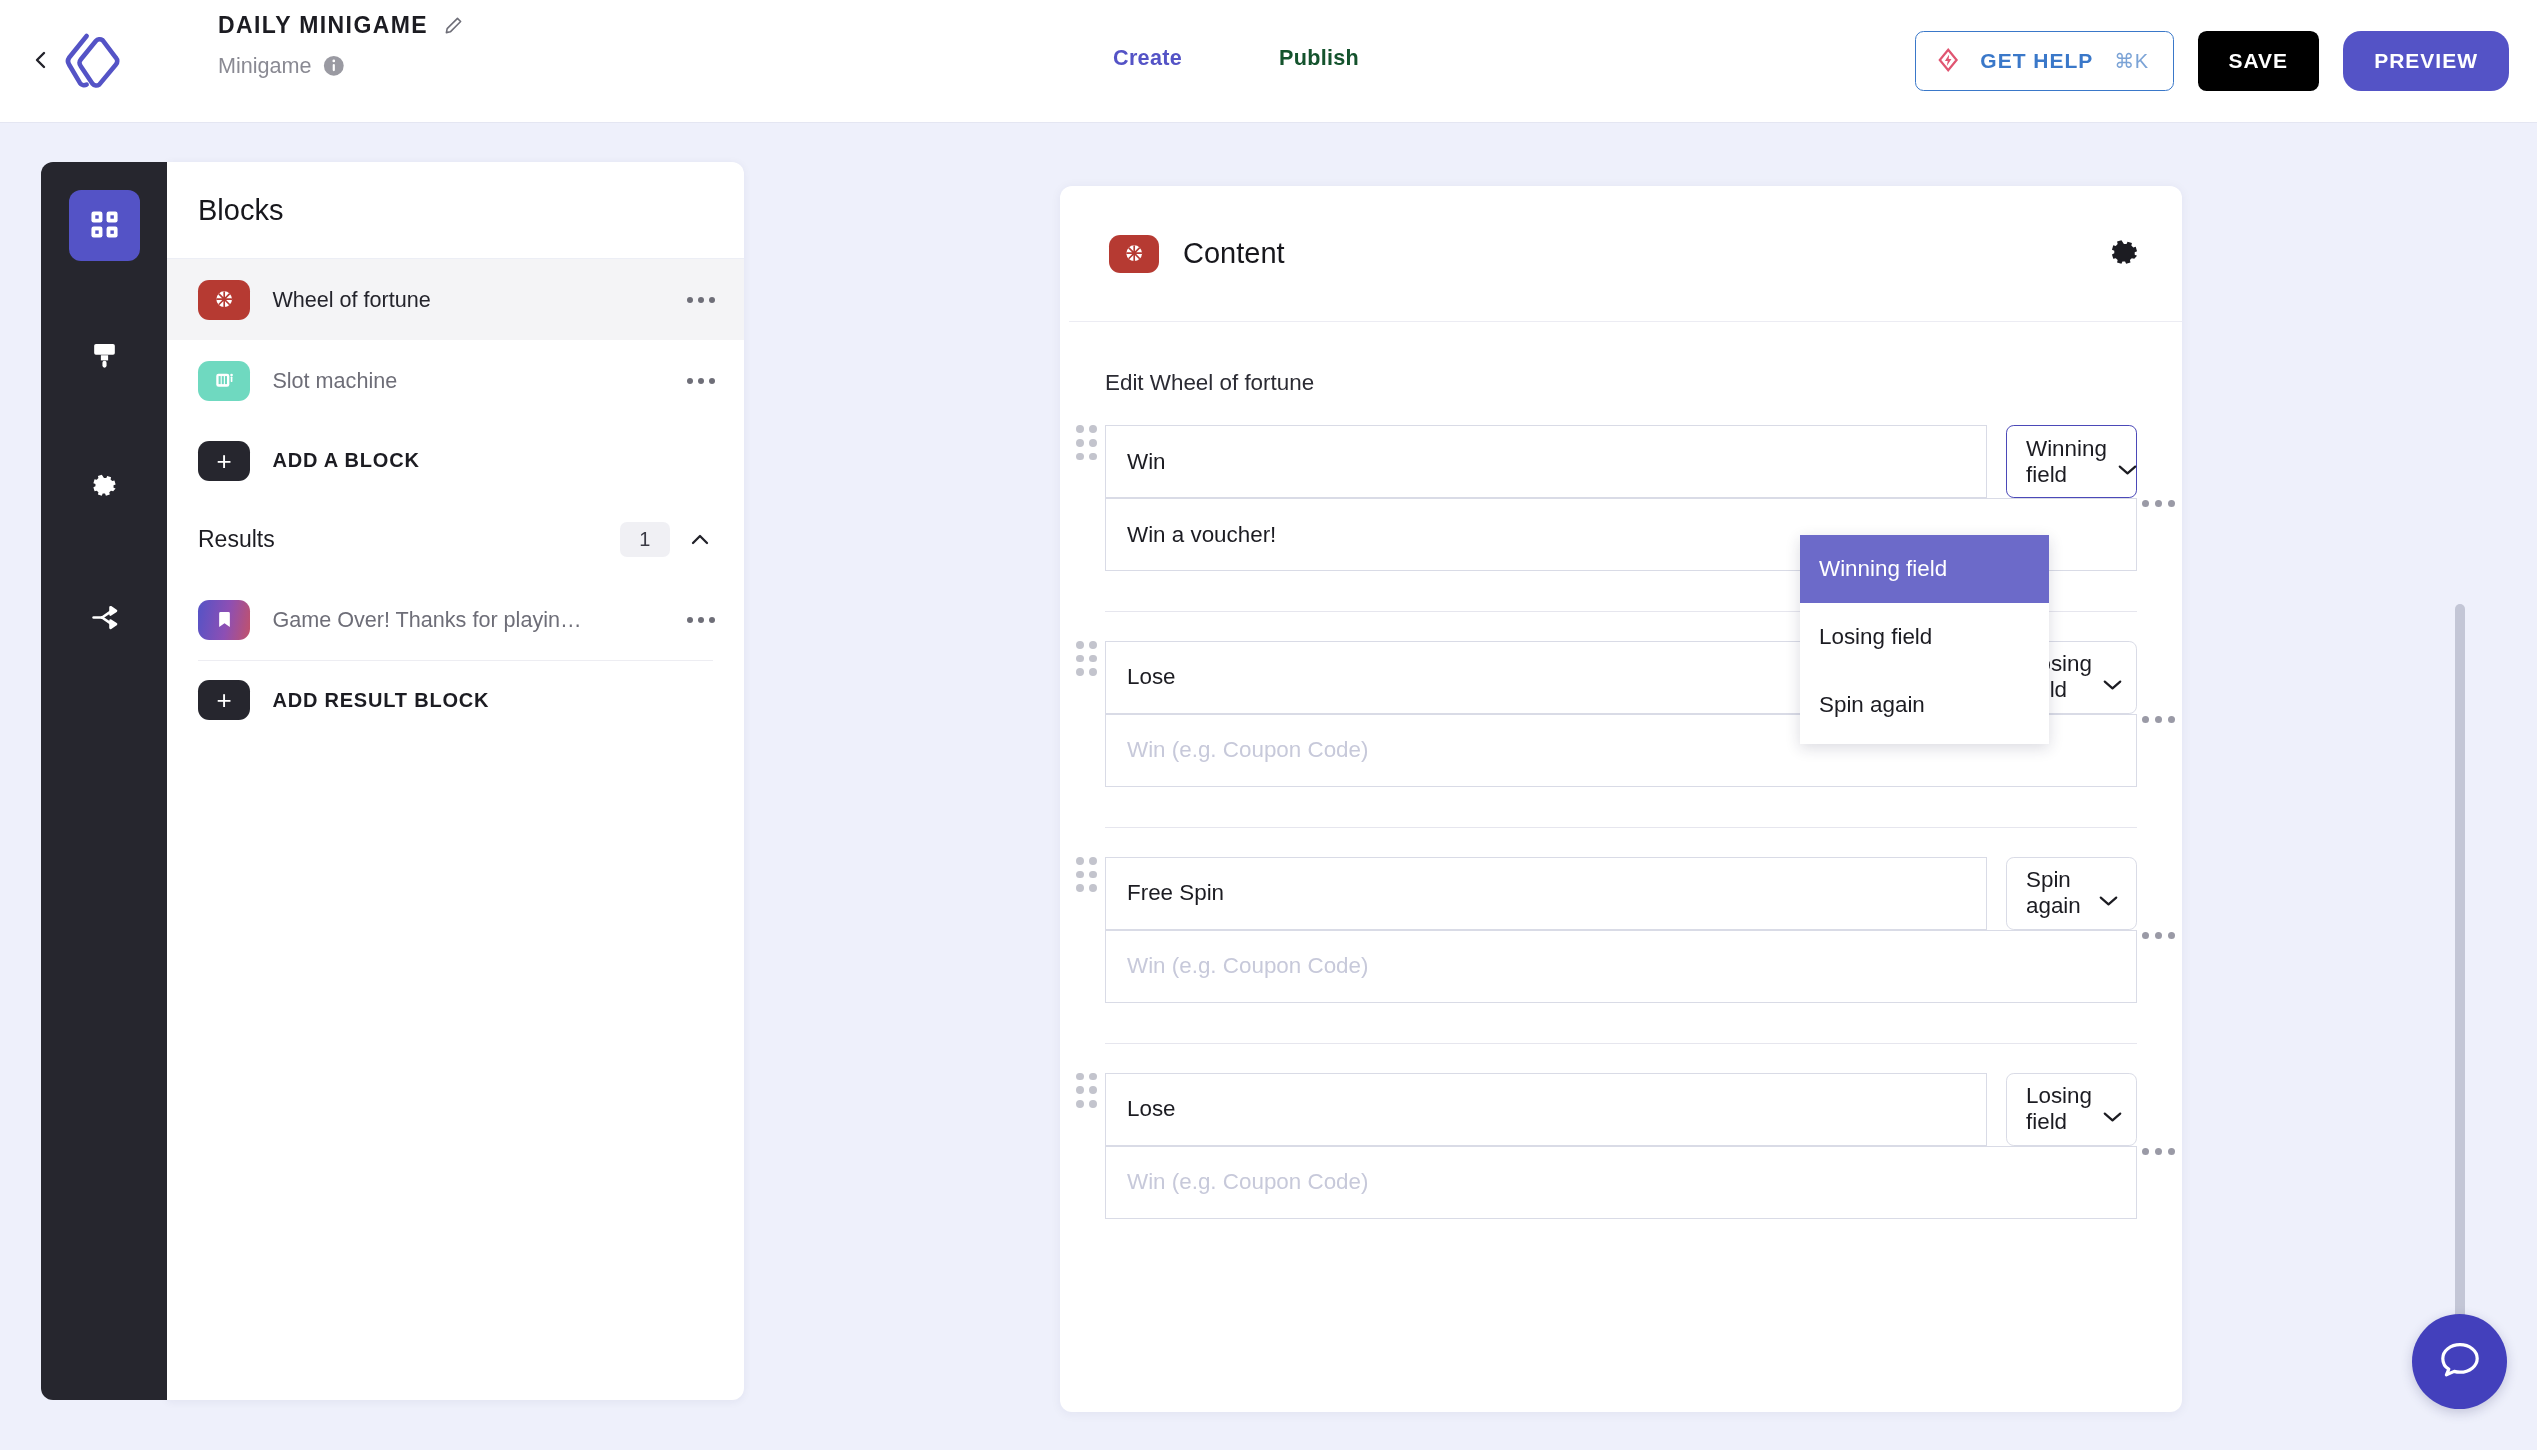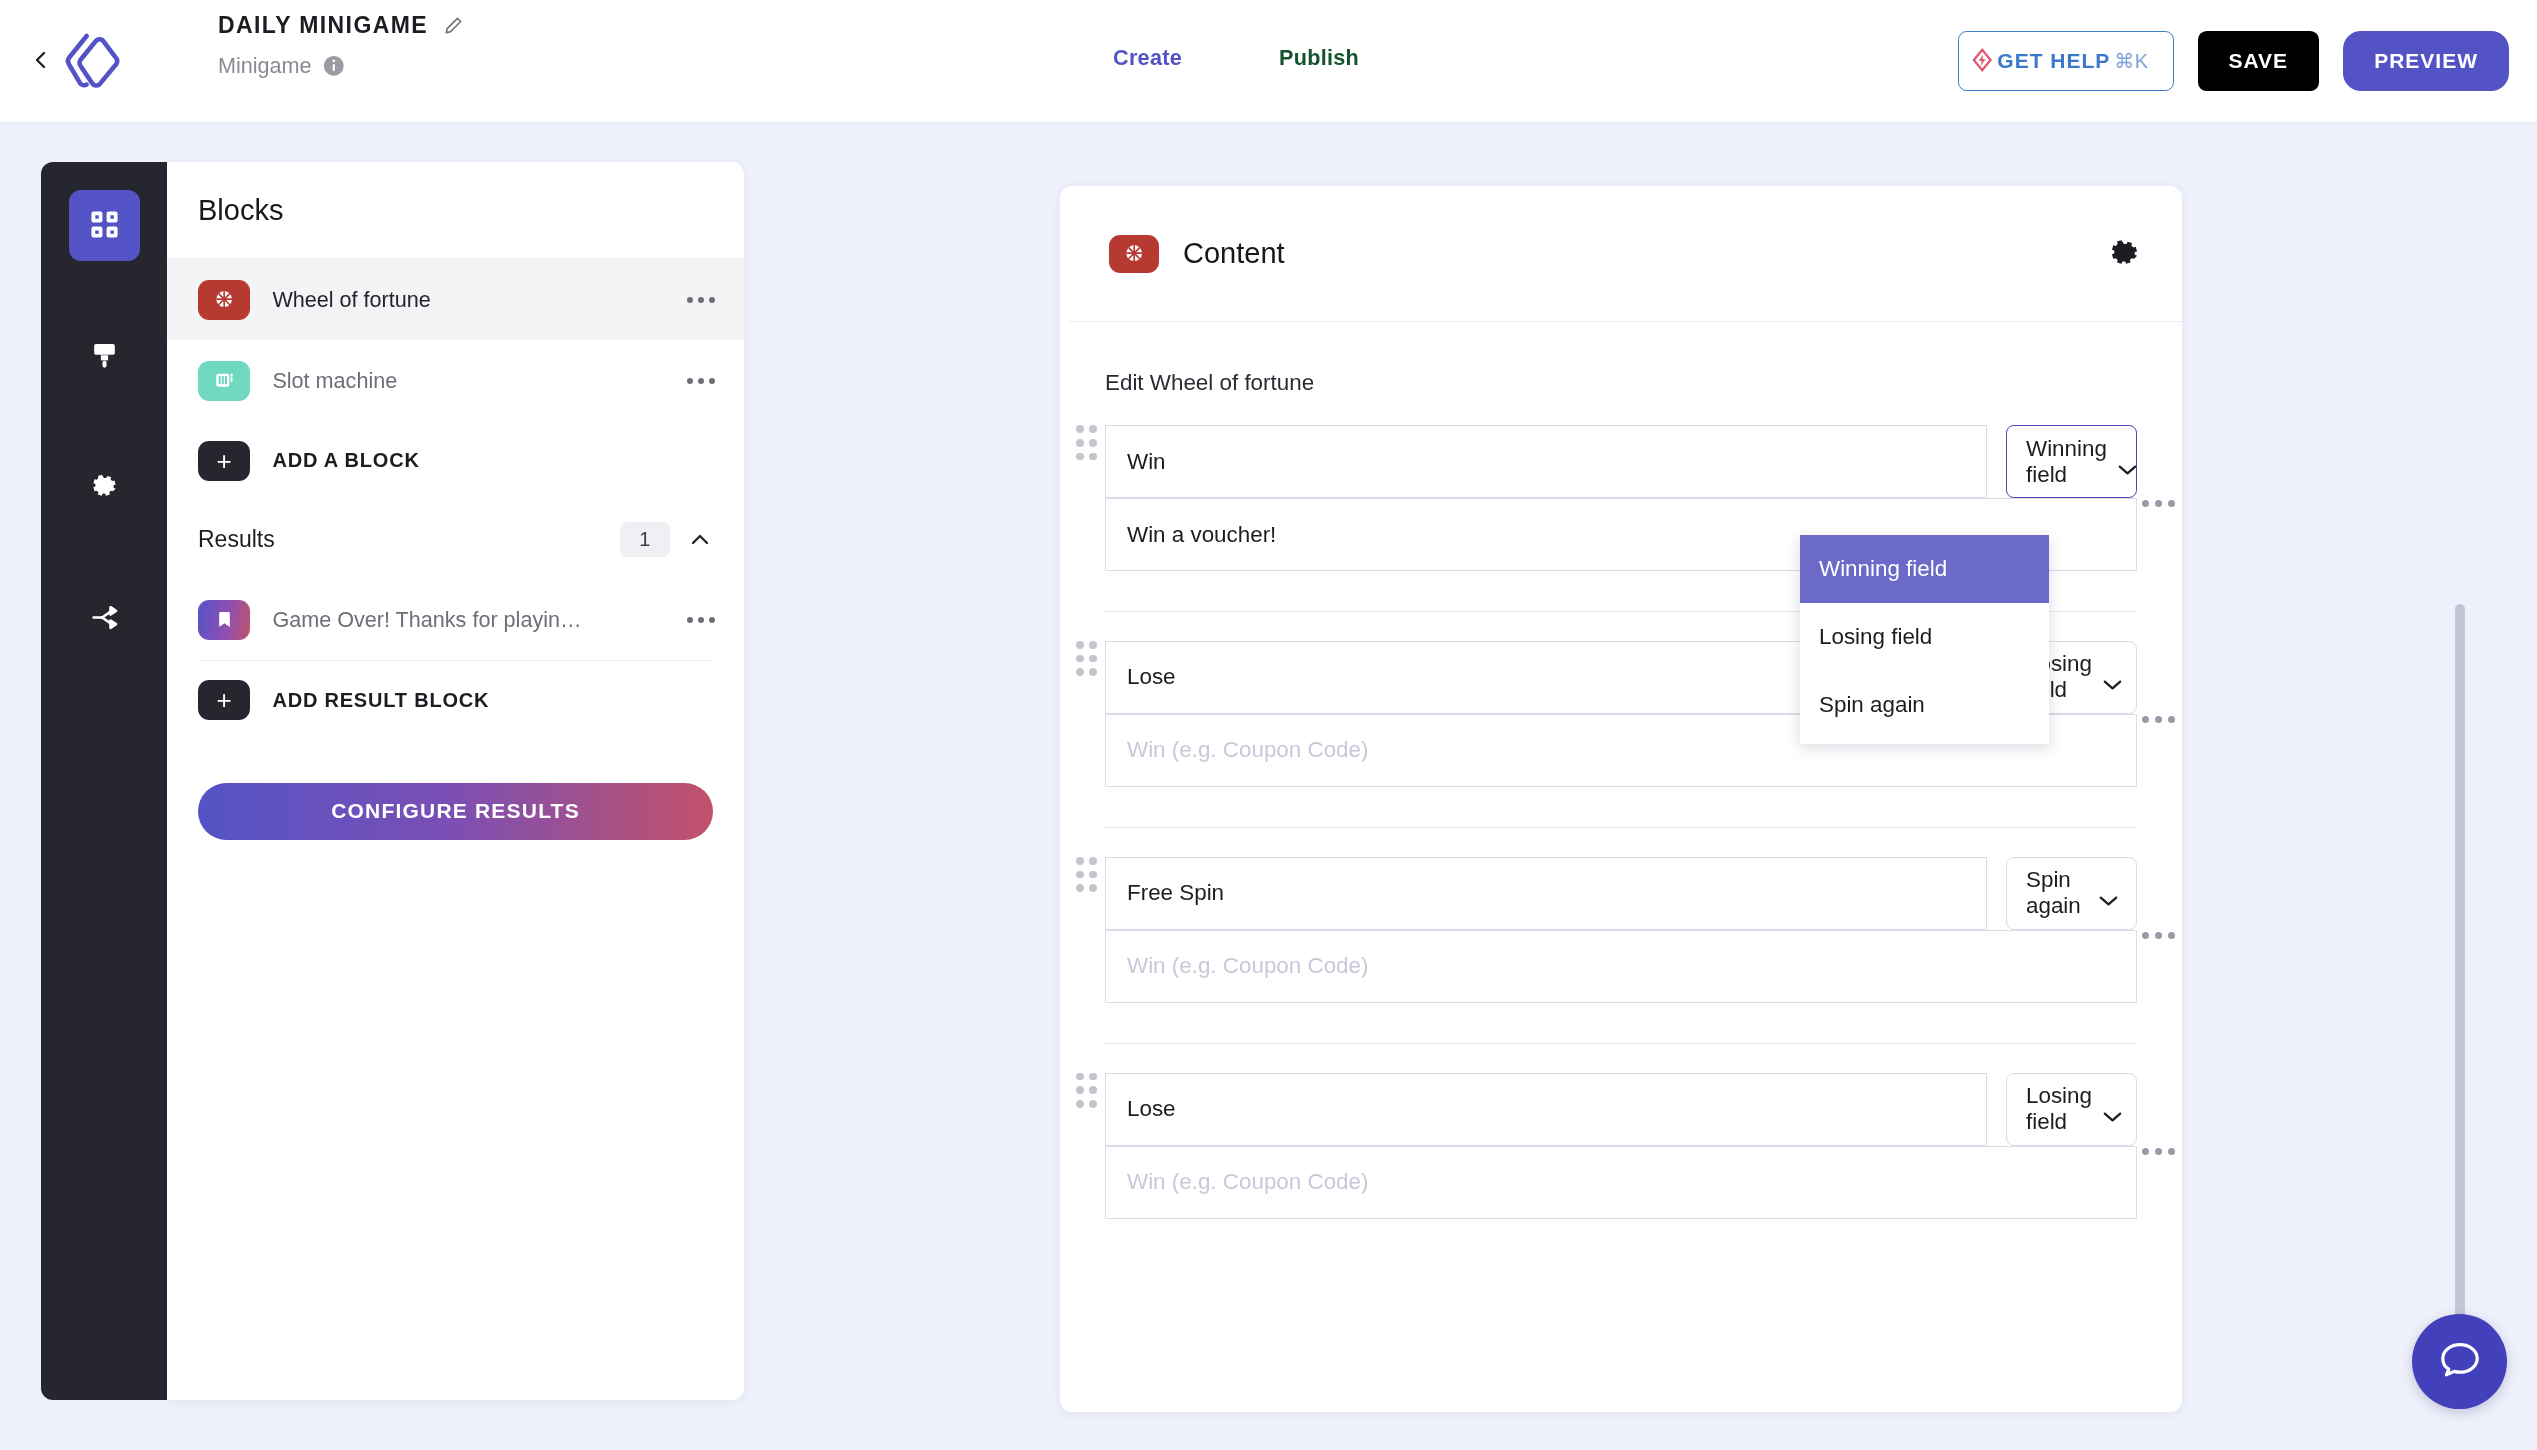--- a/index.html
+++ b/index.html
@@ -33,22 +33,22 @@
     position: absolute; left: 1113px; top: 45px;
     display: flex; gap: 97px;
   }
   .nav-tab { font-size: 21.6px; font-weight: 700; color: #14532d; cursor: pointer; letter-spacing: 0.3px; }
   .nav-tab.active { color: #5453c6; }
   .top-actions {
     position: absolute; right: 29px; top: 31px;
     display: flex; align-items: center; gap: 24px;
   }
   .btn-gethelp {
-    display: flex; align-items: center; gap: 4px;
-    height: 60px; padding: 0 24px 0 12px;
+    display: flex; align-items: center; gap: 21px;
+    height: 60px; padding: 0 24px 0 21px;
     border: 1.3px solid #3a78c9; border-radius: 8.6px;
     background: #fff; cursor: pointer;
   }
   .gh-label { font-size: 21px; font-weight: 700; color: #3a78c9; letter-spacing: 1px; }
   .gh-kbd { font-size: 20px; color: #7ba3d6; letter-spacing: 0.4px; }
   .btn-save {
     height: 60px; padding: 0 31px; border-radius: 8.6px;
     background: #000; color: #fff; font-size: 21px; font-weight: 700;
     letter-spacing: 1px; display: flex; align-items: center; cursor: pointer; border: none;
     font-family: "Liberation Sans", sans-serif;
@@ -372,23 +372,20 @@
       </span>
   </div>
 
   <div class="thin-rule"></div>
 
   <div class="add-row">
     <span class="add-circle">+</span>
     <span class="add-label">ADD RESULT BLOCK</span>
   </div>
 
-  <div class="cfg-btn">
-    <span class="cfg-label">CONFIGURE RESULTS</span>
-  </div>
 </div>
 
 <div class="content-card">
   <div class="content-head">
     <span class="content-head-ico">
       <svg viewBox="0 0 24 24" width="22.4" height="22.4">
           <circle cx="12" cy="12" r="8.4" fill="#fff"></circle>
           <g stroke="#b63a32" stroke-width="1.8" stroke-linecap="round">
             <path d="M12 4.3V19.7"></path>
             <path d="M4.3 12h15.4"></path>

